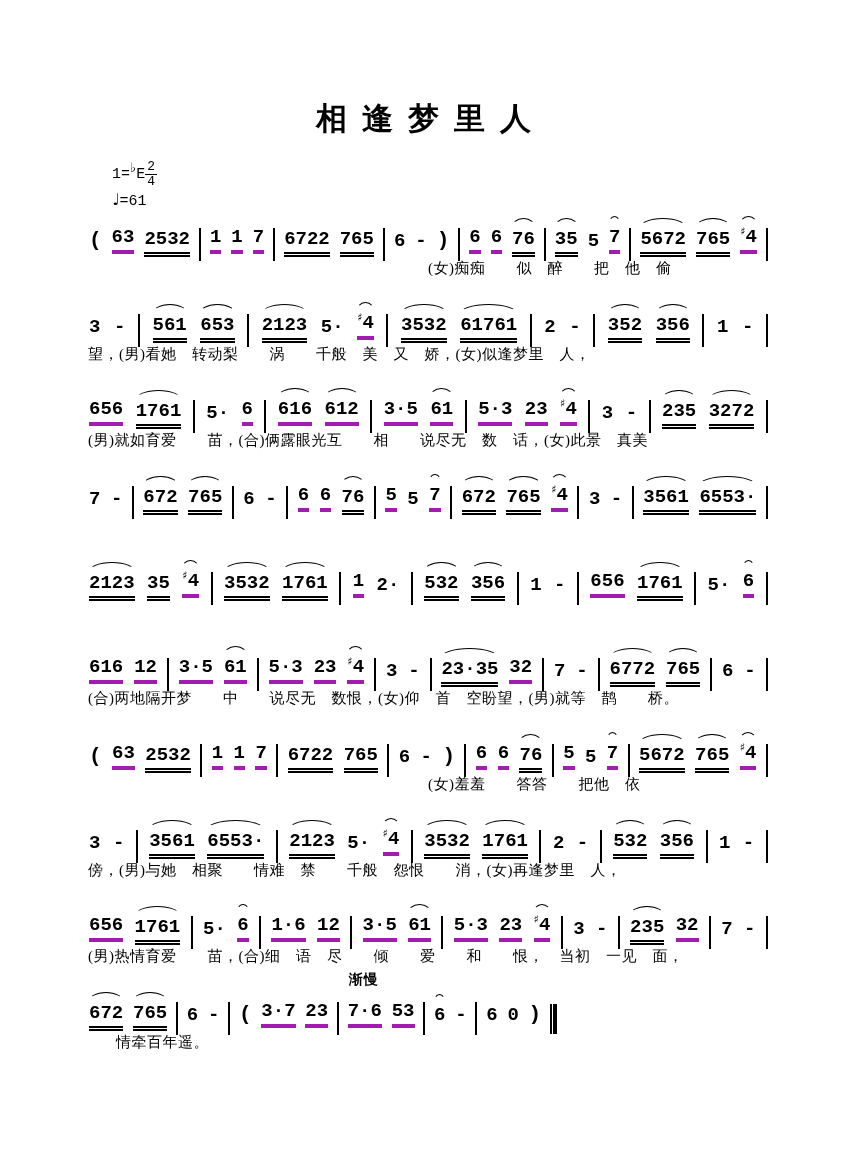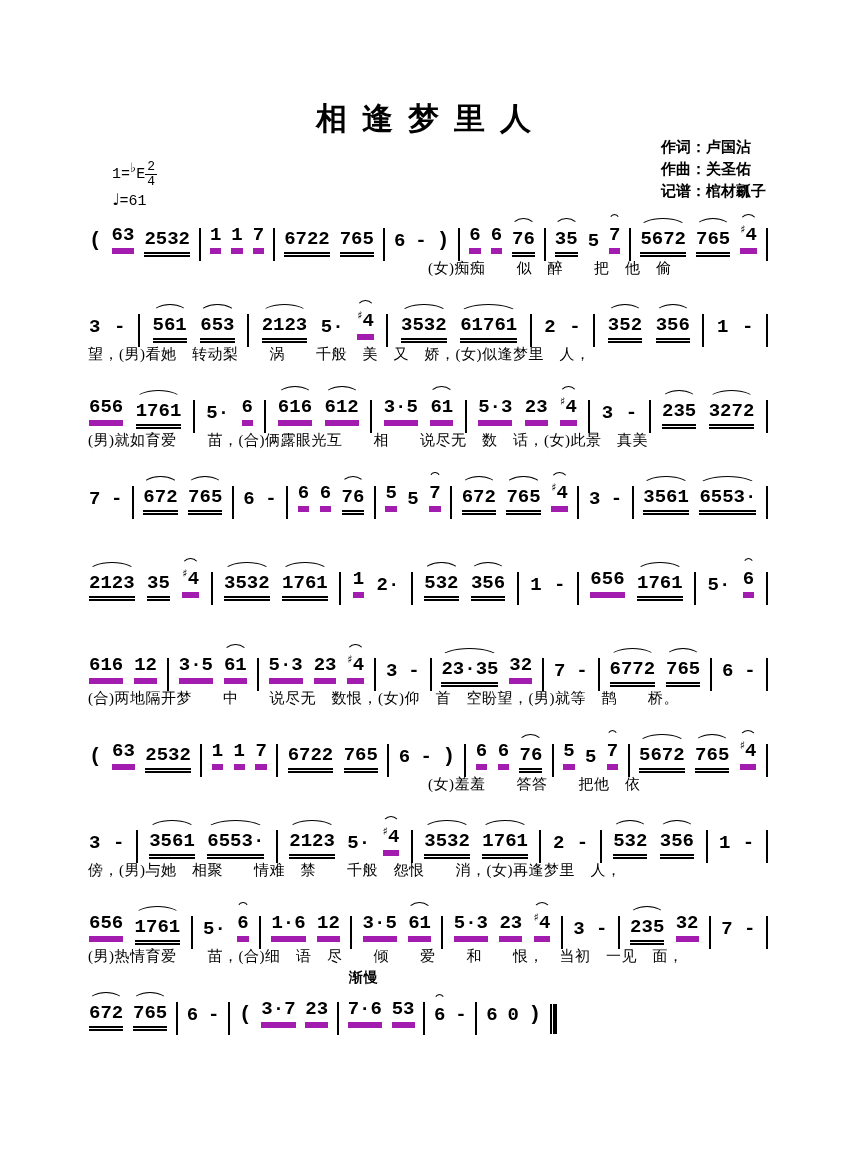--- a/index.html
+++ b/index.html
@@ -21,46 +21,41 @@
   .tempo{margin-top:2px;}
   .tempo .notehead{font-family:"DejaVu Sans",sans-serif;font-size:16px;}
 
   .score{position:absolute;left:88px;top:208px;width:680px;}
   .system{height:74px;margin-bottom:12px;}
   .notes-row{display:flex;align-items:flex-end;justify-content:space-between;
              height:46px;font-family:"Liberation Mono","DejaVu Sans Mono",monospace;
              font-weight:bold;font-size:19px;}
   .tok{position:relative;padding:0 1px;white-space:nowrap;}
   .tok .txt{display:inline-block;position:relative;padding-bottom:3px;line-height:1;}
-  .u1{border-bottom:6px solid #a21caf;}
+  .u1{border-bottom:4px solid #a21caf;}
   .u2{border-bottom:2px solid #000;}
   .u2::after{content:"";position:absolute;left:0;right:0;bottom:-5px;border-bottom:2px solid #000;}
   .arc{position:absolute;left:0;right:0;top:-10px;height:9px;
        border-top:1.6px solid #000;border-left:1px solid transparent;border-right:1px solid transparent;
        border-radius:50% 50% 0 0 / 100% 100% 0 0;}
   .mark{position:absolute;top:-29px;left:2px;font-family:"Liberation Serif",serif;
         font-weight:bold;font-size:14px;white-space:nowrap;letter-spacing:1px;}
   .bar{width:2px;height:33px;background:#000;transform:translateY(7px);flex:0 0 auto;}
   .finalbar{width:7px;height:30px;border-left:2px solid #000;border-right:4px solid #000;
             transform:translateY(6px);flex:0 0 auto;box-sizing:border-box;}
   .paren .txt{font-size:21px;}
   sup.sharp{font-size:11px;font-family:"DejaVu Sans",sans-serif;}
   .lyrics-row{margin-top:5px;font-size:15px;white-space:nowrap;letter-spacing:0.5px;}
 </style>
 </head>
 <body>
 
 <div class="page">
   <div class="title">相逢梦里人</div>
 
-  <div class="credits">
-    <div>作词：卢国沾</div>
-    <div>作曲：关圣佑</div>
-    <div>记谱：棺材瓤子</div>
-  </div>
 
   <div class="keysig">
     <div>
       <span>1=</span><span class="flat">♭</span><span>E</span><span class="frac"><span class="num">2</span><span class="den">4</span></span>
     </div>
     <div class="tempo">
       <span class="notehead">♩</span><span>=61</span>
     </div>
   </div>
 
@@ -343,15 +338,16 @@
           <span class="tok"><span class="txt u1">53</span></span>
           <span class="bar"></span>
           <span class="tok"><span class="arc"></span><span class="txt">6</span></span>
           <span class="tok"><span class="txt">-</span></span>
           <span class="bar"></span>
           <span class="tok"><span class="txt">6</span></span>
           <span class="tok"><span class="txt">0</span></span>
           <span class="tok paren"><span class="txt">)</span></span>
           <span class="finalbar"></span>
         </div>
+        <div class="lyrics-row" style="padding-left: 28px;">情牵百年遥。</div>
       </div>
     </div>
 </div>
 
 </body></html>

